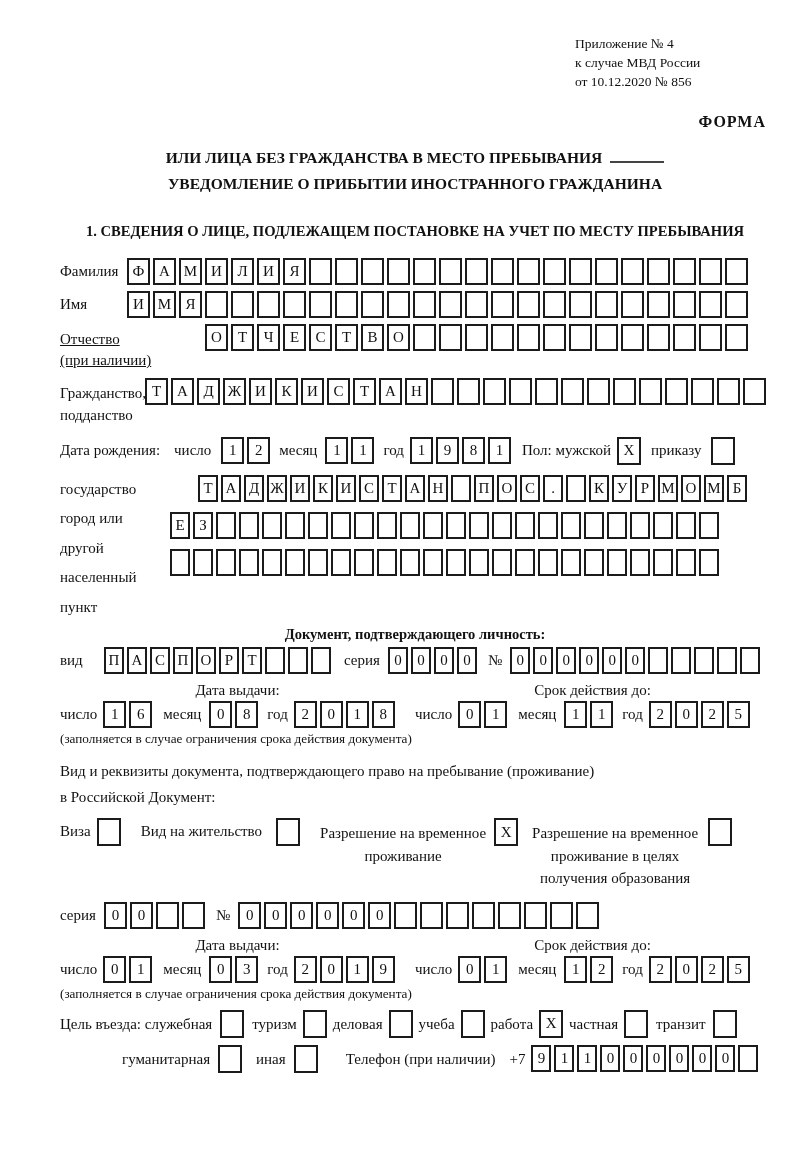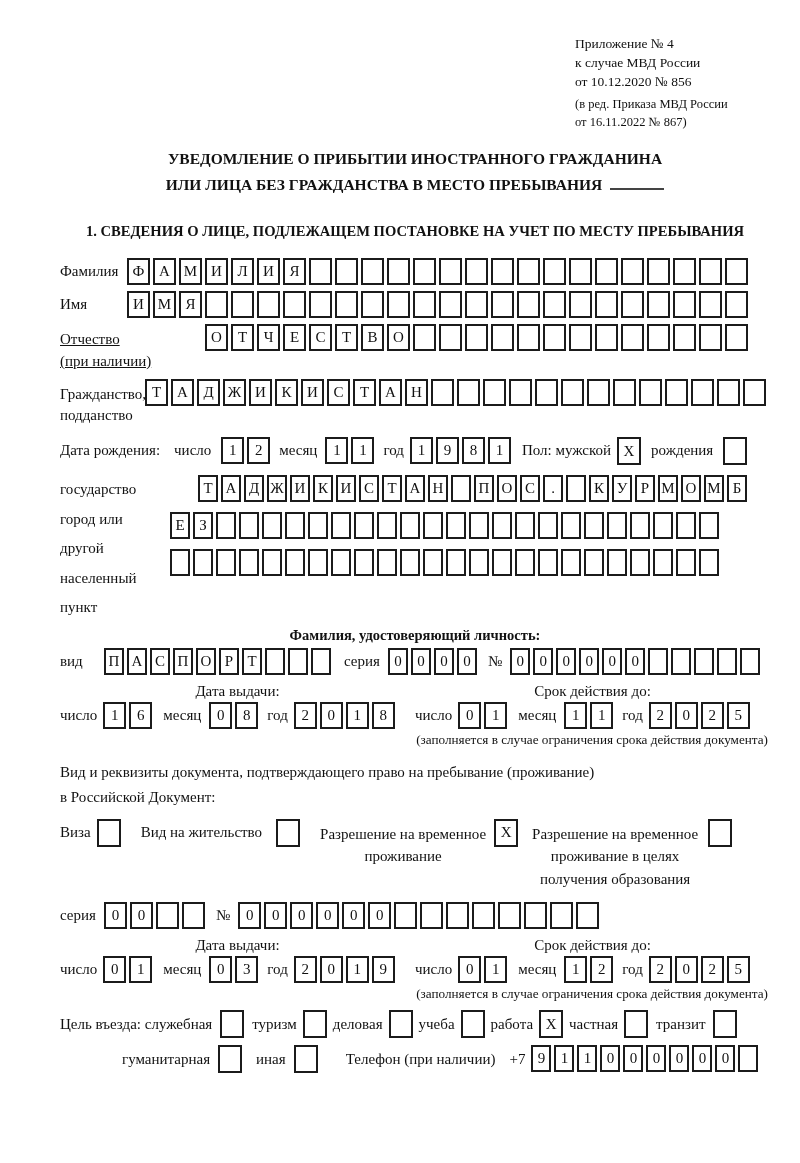--- a/index.html
+++ b/index.html
@@ -40,21 +40,21 @@
 
   
   .dates-cap { display:flex; margin-top:8px; }
   .cap-l { width:355px; text-align:center; }
   .cap-r { flex:1; text-align:center; }
   .dates { display:flex; margin-top:2px; align-items:flex-start; }
   .dates-l { width:355px; display:flex; align-items:flex-start; }
   .dates-r { display:flex; align-items:flex-start; }
   .dgroup { display:flex; align-items:flex-start; }
   .dgroup .lbl { padding-top:5px; }
-  .valid-note { text-align:right; font-size:13.2px; margin-top:3px; padding-right:2px; }
+  .valid-note { text-align:left; font-size:13.2px; margin-top:3px; padding-right:2px; }
 
   .para { margin-top:12px; line-height:1.7; }
 
   
   .permits { display:flex; margin-top:8px; align-items:flex-start; }
   .permits .lbl { padding-top:5px; }
   .ptext { text-align:center; line-height:1.5; padding-top:4px; }
 
   
   .purpose .lbl { padding-top:6px; }
@@ -68,30 +68,27 @@
 </style>
 </head>
 <body>
 
 <div class="page">
 
   <div class="annex">
     <div>Приложение № 4</div>
     <div>к случае МВД России</div>
     <div>от 10.12.2020 № 856</div>
-    <div class="ed">
-      <div>(в ред. Приказа МВД России</div>
-      <div>от 16.11.2022 № 867)</div>
-    </div>
-  </div>
-
+  </div>
+
+  <div class="forma">ФОРМА</div>
 
   <div class="title">
+    <div><span>ИЛИ ЛИЦА БЕЗ ГРАЖДАНСТВА В МЕСТО ПРЕБЫВАНИЯ</span><span class="blank-line"></span></div>
     <div>УВЕДОМЛЕНИЕ О ПРИБЫТИИ ИНОСТРАННОГО ГРАЖДАНИНА</div>
-    <div><span>ИЛИ ЛИЦА БЕЗ ГРАЖДАНСТВА В МЕСТО ПРЕБЫВАНИЯ</span><span class="blank-line"></span></div>
   </div>
 
   <div class="sec-head">1. СВЕДЕНИЯ О ЛИЦЕ, ПОДЛЕЖАЩЕМ ПОСТАНОВКЕ НА УЧЕТ ПО МЕСТУ ПРЕБЫВАНИЯ</div>
 
   <div class="frow" style="margin-top:18px">
     <span class="lbl w-fam">Фамилия</span>
     <span class="grid">
         <span class="cell">Ф</span>
         <span class="cell">А</span>
         <span class="cell">М</span>
@@ -226,21 +223,21 @@
       </span>
     <span class="lbl g6">год</span>
     <span class="grid g6">
         <span class="cell">1</span>
         <span class="cell">9</span>
         <span class="cell">8</span>
         <span class="cell">1</span>
       </span>
     <span class="lbl g8"><span>Пол:</span> <span>мужской</span></span>
     <span class="cb g6">X</span>
-    <span class="lbl g10">рождения</span>
+    <span class="lbl g10">приказу</span>
     <span class="cb g10"></span>
   </div>
 
   <div class="bp-block">
     <div class="bp-labels">
       <div>государство</div>
       <div>город или другой</div>
       <div>населенный пункт</div>
     </div>
     <div class="bp-grids">
@@ -318,21 +315,21 @@
           <span class="cell"></span>
           <span class="cell"></span>
           <span class="cell"></span>
           <span class="cell"></span>
           <span class="cell"></span>
           <span class="cell"></span>
         </div>
     </div>
   </div>
 
-  <div style="text-align:center; font-weight:bold; font-size:14.5px; margin-top:4px">Фамилия, удостоверяющий личность:</div>
+  <div style="text-align:center; font-weight:bold; font-size:14.5px; margin-top:4px">Документ, подтверждающего личность:</div>
 
   <div class="frow sm" style="margin-top:4px">
     <span class="lbl" style="width:44px">вид</span>
     <span class="grid sm">
         <span class="cell">П</span>
         <span class="cell">А</span>
         <span class="cell">С</span>
         <span class="cell">П</span>
         <span class="cell">О</span>
         <span class="cell">Р</span>

